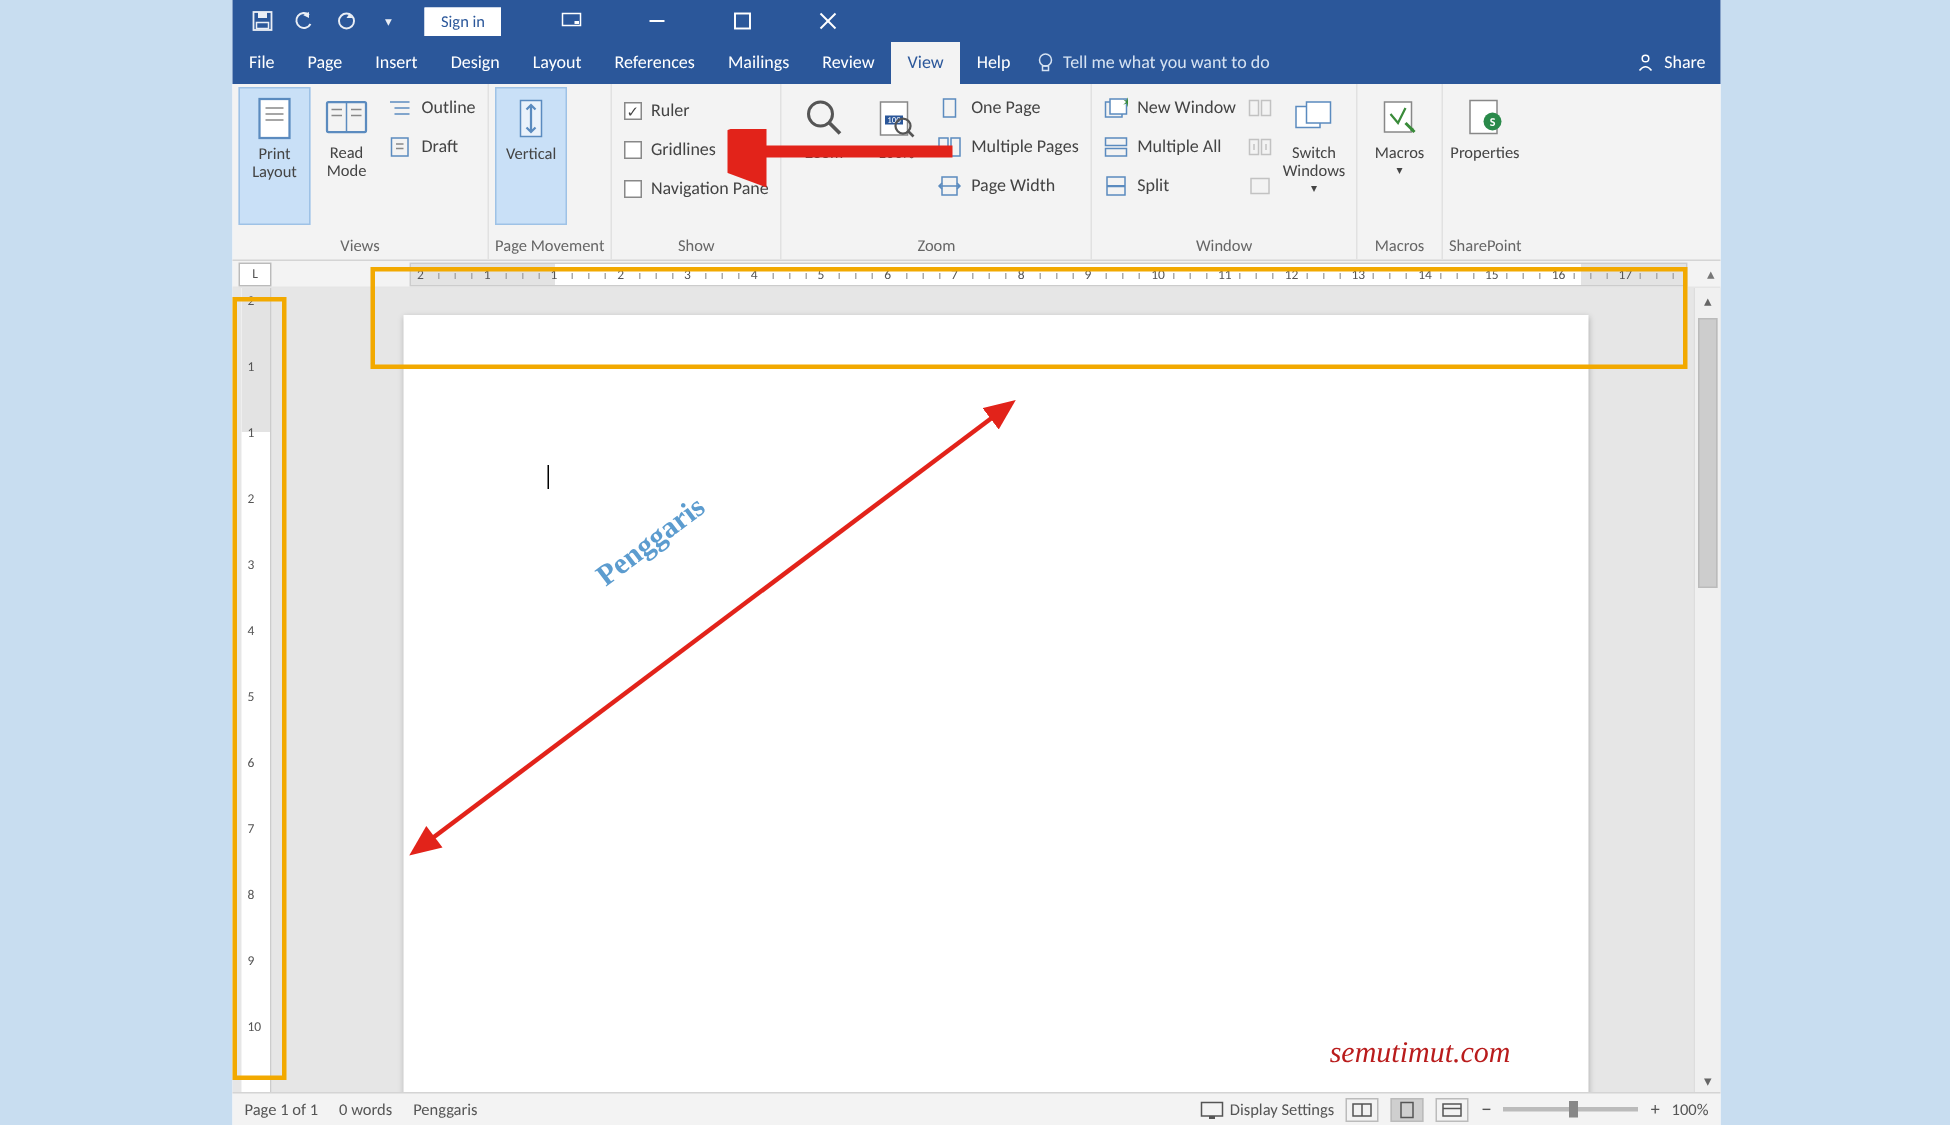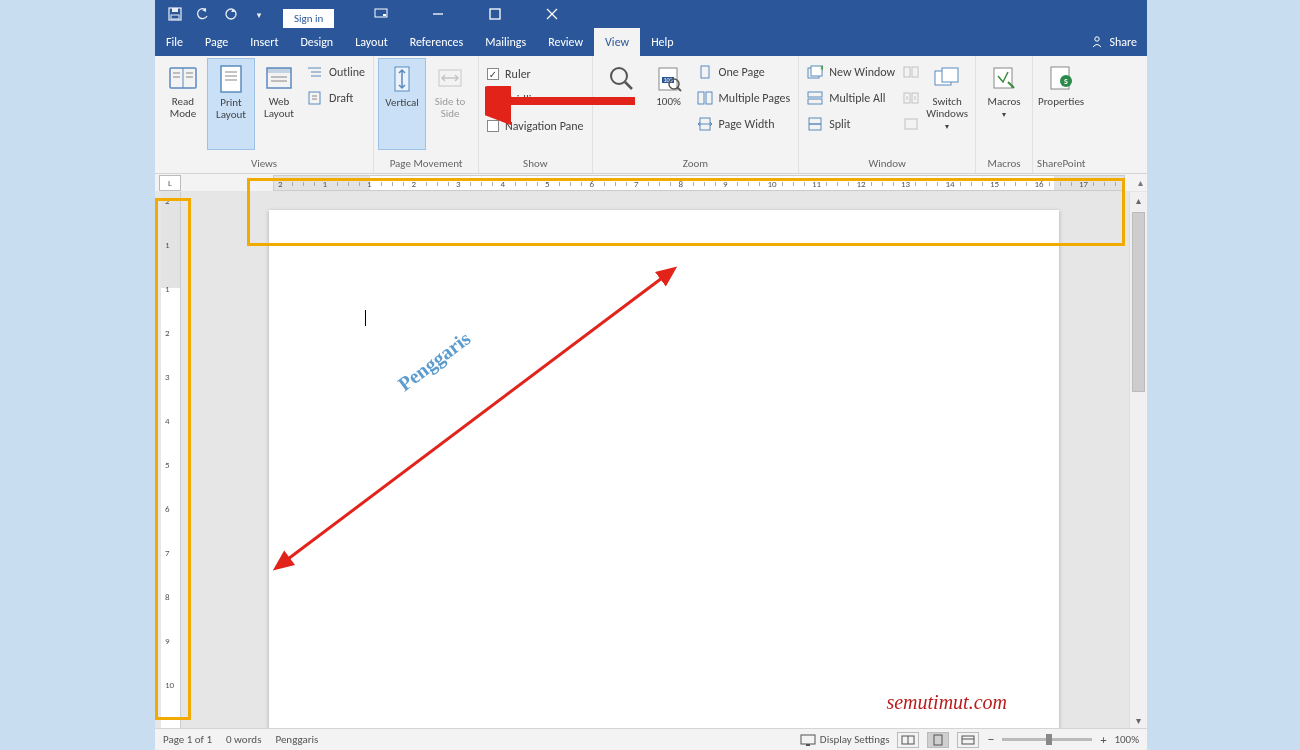--- a/index.html
+++ b/index.html
@@ -4,21 +4,21 @@
 <style>
   * { box-sizing: border-box; margin: 0; padding: 0; font-family: "Segoe UI", Calibri, Arial, sans-serif; }
   body { background:#c8ddf0; width:1300px; height:750px; overflow:hidden; position:relative; }
   .app { position:absolute; left:155px; top:0; width:992px; height:750px; background:#fff; display:flex; flex-direction:column; }
 
   
   .titlebar { height:28px; background:#2b579a; color:#fff; display:flex; align-items:center; font-size:12px; }
   .qat { display:flex; align-items:center; gap:4px; padding:0 8px; }
   .qat .qbtn { width:24px; height:24px; display:flex; align-items:center; justify-content:center; color:#fff; opacity:.9; }
   .title-center { flex:1; text-align:center; }
-  .titlecontrols { display:flex; align-items:flex-end; gap:17px; padding:0 4px; }
+  .titlecontrols { display:flex; align-items:center; gap:17px; padding:0 4px; }
   .signin { background:#fff; color:#2b579a; font-size:11px; padding:2px 10px; border:1px solid #fff; margin-right:10px; }
   .winbtn { width:40px; height:28px; display:flex; align-items:center; justify-content:center; color:#fff; }
 
   
   .menubar { height:28px; background:#2b579a; color:#fff; display:flex; align-items:stretch; font-size:12px; }
   .menubar .tab { padding:0 11px; display:flex; align-items:center; cursor:pointer; }
   .menubar .tab.active { background:#f3f3f3; color:#2b579a; }
   .menubar .tell { display:flex; align-items:center; gap:6px; color:#d5e2f2; margin-left:6px; }
   .menubar .share { margin-left:auto; margin-right:10px; display:flex; align-items:center; gap:5px; }
 
@@ -131,70 +131,68 @@
     <div class="tab">File</div>
     <div class="tab">Page</div>
     <div class="tab">Insert</div>
     <div class="tab">Design</div>
     <div class="tab">Layout</div>
     <div class="tab">References</div>
     <div class="tab">Mailings</div>
     <div class="tab">Review</div>
     <div class="tab active">View</div>
     <div class="tab">Help</div>
+    <div class="tell">
+      <span>
+          <svg width="12" height="14">
+            <ellipse cx="6" cy="5" rx="4" ry="4" fill="none" stroke="#d5e2f2"></ellipse>
+            <rect x="4" y="9" width="4" height="3" fill="none" stroke="#d5e2f2"></rect>
+          </svg>
+        </span>
+      <span>Tell me what you want to do</span>
+    </div>
     <div class="share">
       <span>
           <svg width="14" height="14">
             <circle cx="7" cy="4" r="2.2" fill="none" stroke="#fff"></circle>
             <path d="M3 12 Q7 7 11 12" fill="none" stroke="#fff"></path>
           </svg>
         </span>
       <span>Share</span>
     </div>
   </div>
 
   <div class="ribbon">
 
     <div class="group">
       <div class="group-body">
+        <div class="bigbtn sel">
+          <span class="ico">
+              <svg width="26" height="30">
+                <rect x="3" y="2" width="20" height="26" fill="#fff" stroke="#5b8bbf" stroke-width="1.5"></rect>
+                <line x1="7" y1="8" x2="19" y2="8" stroke="#888"></line>
+                <line x1="7" y1="12" x2="19" y2="12" stroke="#888"></line>
+                <line x1="7" y1="16" x2="19" y2="16" stroke="#888"></line>
+              </svg>
+            </span>
+          <span>Print Layout</span>
+        </div>
         <div class="bigbtn">
           <span class="ico">
               <svg width="30" height="26">
                 <rect x="2" y="3" width="26" height="20" rx="1" fill="none" stroke="#5b8bbf" stroke-width="1.5"></rect>
                 <line x1="15" y1="3" x2="15" y2="23" stroke="#5b8bbf"></line>
                 <line x1="5" y1="8" x2="12" y2="8" stroke="#888"></line>
                 <line x1="5" y1="12" x2="12" y2="12" stroke="#888"></line>
                 <line x1="18" y1="8" x2="25" y2="8" stroke="#888"></line>
                 <line x1="18" y1="12" x2="25" y2="12" stroke="#888"></line>
               </svg>
             </span>
           <span>Read Mode</span>
         </div>
-        <div class="bigbtn sel">
-          <span class="ico">
-              <svg width="26" height="30">
-                <rect x="3" y="2" width="20" height="26" fill="#fff" stroke="#5b8bbf" stroke-width="1.5"></rect>
-                <line x1="7" y1="8" x2="19" y2="8" stroke="#888"></line>
-                <line x1="7" y1="12" x2="19" y2="12" stroke="#888"></line>
-                <line x1="7" y1="16" x2="19" y2="16" stroke="#888"></line>
-              </svg>
-            </span>
-          <span>Print Layout</span>
-        </div>
-        <div class="bigbtn">
-          <span class="ico">
-              <svg width="28" height="26">
-                <rect x="2" y="3" width="24" height="20" fill="none" stroke="#5b8bbf" stroke-width="1.5"></rect>
-                <rect x="2" y="3" width="24" height="5" fill="#5b8bbf" opacity=".3"></rect>
-                <line x1="6" y1="12" x2="22" y2="12" stroke="#888"></line>
-                <line x1="6" y1="16" x2="22" y2="16" stroke="#888"></line>
-              </svg>
-            </span>
-          <span>Web Layout</span>
-        </div>
         <div class="smallcol">
           <div class="smallrow">
               <span>
                 <svg width="16" height="14">
                   <line x1="1" y1="3" x2="14" y2="3" stroke="#5b8bbf"></line>
                   <line x1="4" y1="7" x2="14" y2="7" stroke="#5b8bbf"></line>
                   <line x1="4" y1="11" x2="14" y2="11" stroke="#5b8bbf"></line>
                 </svg>
               </span>
               <span>Outline</span>
@@ -217,29 +215,20 @@
     <div class="group">
       <div class="group-body">
         <div class="bigbtn sel">
           <span class="ico">
               <svg width="22" height="30">
                 <rect x="4" y="3" width="14" height="24" fill="#eaf2fb" stroke="#5b8bbf"></rect>
                 <path d="M11 6 L11 24 M8 9 L11 6 L14 9 M8 21 L11 24 L14 21" fill="none" stroke="#5b8bbf" stroke-width="1.5"></path>
               </svg>
             </span>
           <span>Vertical</span>
-        </div>
-        <div class="bigbtn" style="opacity:.5;">
-          <span class="ico">
-              <svg width="28" height="22">
-                <rect x="3" y="3" width="22" height="16" fill="none" stroke="#999"></rect>
-                <path d="M6 11 L22 11 M9 8 L6 11 L9 14 M19 8 L22 11 L19 14" fill="none" stroke="#999" stroke-width="1.5"></path>
-              </svg>
-            </span>
-          <span>Side to Side</span>
         </div>
       </div>
       <div class="group-label">Page Movement</div>
     </div>
 
     <div class="group">
       <div class="group-body">
         <div class="smallcol" style="padding-top:6px;">
           <div class="smallrow">
               <span class="chk">✓</span>

